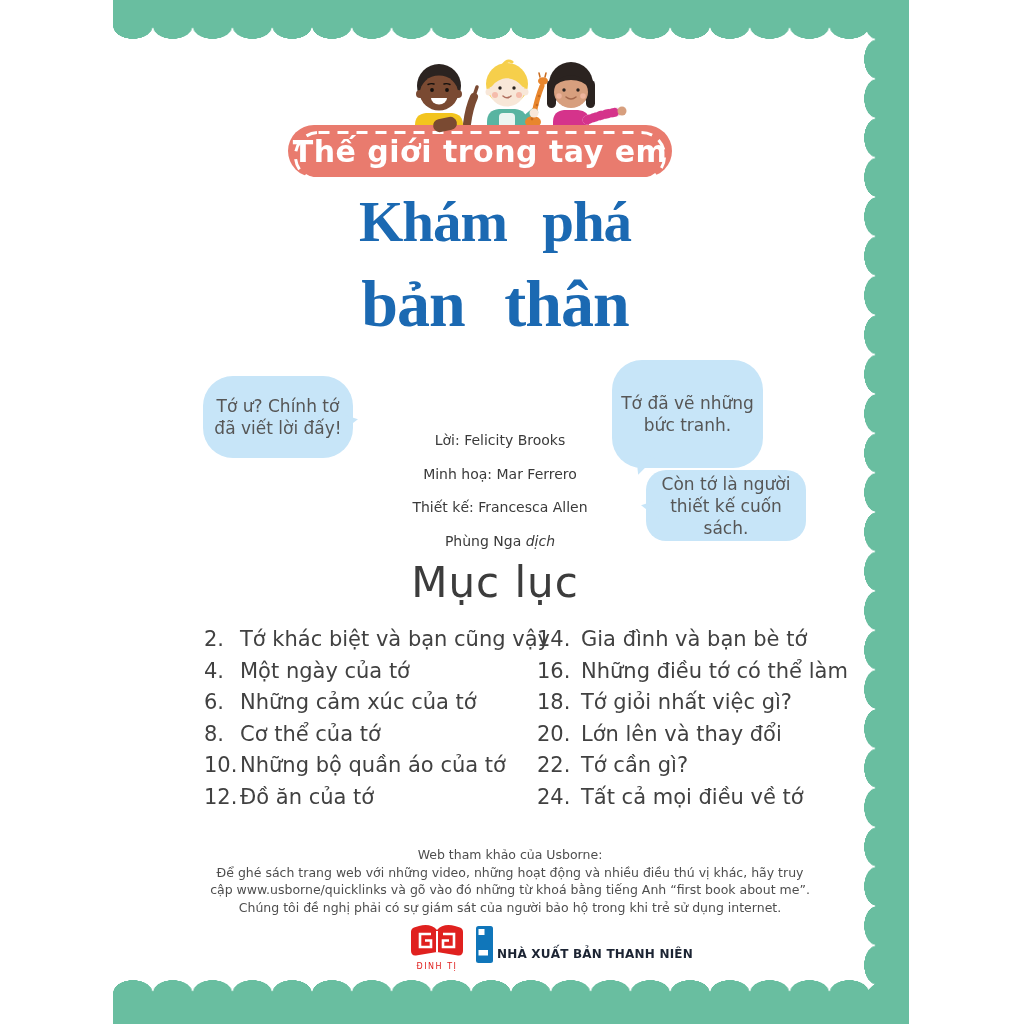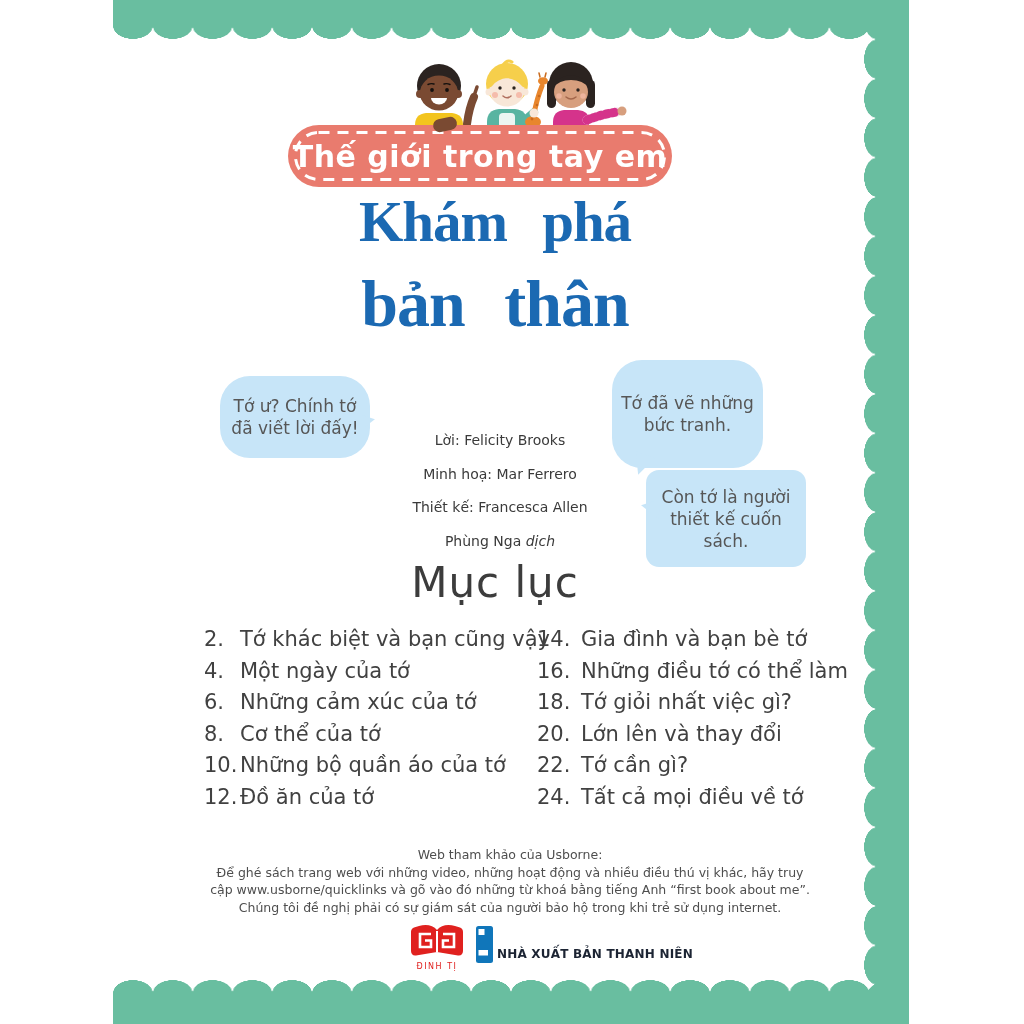--- a/index.html
+++ b/index.html
@@ -17,42 +17,42 @@
     background-size:13px 39.4px; background-repeat:repeat-y; }
   .band-bottom { position:absolute; left:113px; top:993px; width:796px; height:31px; background:#69bea0; }
   .band-bottom::before { content:""; position:absolute; left:0; top:-13px; width:100%; height:13px;
     background-image:radial-gradient(19.9px 13px at 50% 100%, #69bea0 98%, rgba(0,0,0,0) 100%);
     background-size:39.8px 13px; background-repeat:repeat-x; }
 
   
   .kids { position:absolute; left:393px; top:50px; width:250px; height:137px; z-index:1; }
 
   
-  .badge { position:absolute; left:288px; top:125px; width:384px; height:62px; background:#e97b6e;
+  .badge { position:absolute; left:288px; top:125px; width:384px; height:52px; background:#e97b6e;
     border-radius:31px; z-index:2; display:flex; align-items:center; justify-content:center; }
   .badge-dash { position:absolute; left:6px; top:6px; }
   .badge-label { position:relative; color:#ffffff; font-size:30px; font-weight:bold; letter-spacing:.5px; white-space:nowrap; }
   .boy-hand { position:absolute; left:433px; top:118px; width:24px; height:13px; background:#7a4a32;
     border-radius:7px; transform:rotate(-12deg); z-index:3; }
 
   
   .title { position:absolute; left:113px; top:192px; width:764px; text-align:center;
     color:#1b69b2; font-family:Liberation Serif, serif; font-weight:bold; z-index:2; }
   .title .t1 { font-size:57px; line-height:60px; word-spacing:22px; letter-spacing:-1px; }
   .title .t2 { font-size:66px; line-height:76px; word-spacing:24px; letter-spacing:-1px; margin-top:14px; }
 
   
   .bubble { position:absolute; background:#c7e5f8; color:#565656; font-size:17px; line-height:22px;
     white-space:pre-line; display:flex; align-items:center; justify-content:center; text-align:center; z-index:2; }
   .bubble::after { content:""; position:absolute; width:0; height:0; }
-  .bubble-writer { left:220px; top:376px; width:150px; height:82px; border-radius:30px; }
+  .bubble-writer { left:203px; top:376px; width:150px; height:82px; border-radius:30px; }
   .bubble-writer::after { right:-15px; top:34px; border:10px solid transparent; border-left:19px solid #c7e5f8; transform:rotate(-10deg); }
   .bubble-illustrator { left:612px; top:360px; width:151px; height:108px; border-radius:30px; }
   .bubble-illustrator::after { left:18px; bottom:-17px; border:10px solid transparent; border-top:21px solid #c7e5f8; transform:rotate(20deg); }
-  .bubble-designer { left:646px; top:470px; width:160px; height:97px; border-radius:13px; }
+  .bubble-designer { left:646px; top:470px; width:160px; height:71px; border-radius:20px; }
   .bubble-designer::after { left:-15px; top:26px; border:10px solid transparent; border-right:19px solid #c7e5f8; transform:rotate(10deg); }
 
   
   .credits { position:absolute; left:300px; top:424px; width:400px; text-align:center;
     font-size:14px; line-height:33.5px; color:#3a3a3a; z-index:1; }
   .credits i { font-style:italic; }
 
   
   .toc-heading { position:absolute; left:113px; top:558px; width:764px; text-align:center;
     font-size:42px; font-weight:400; color:#3c3c3c; letter-spacing:1px; }

